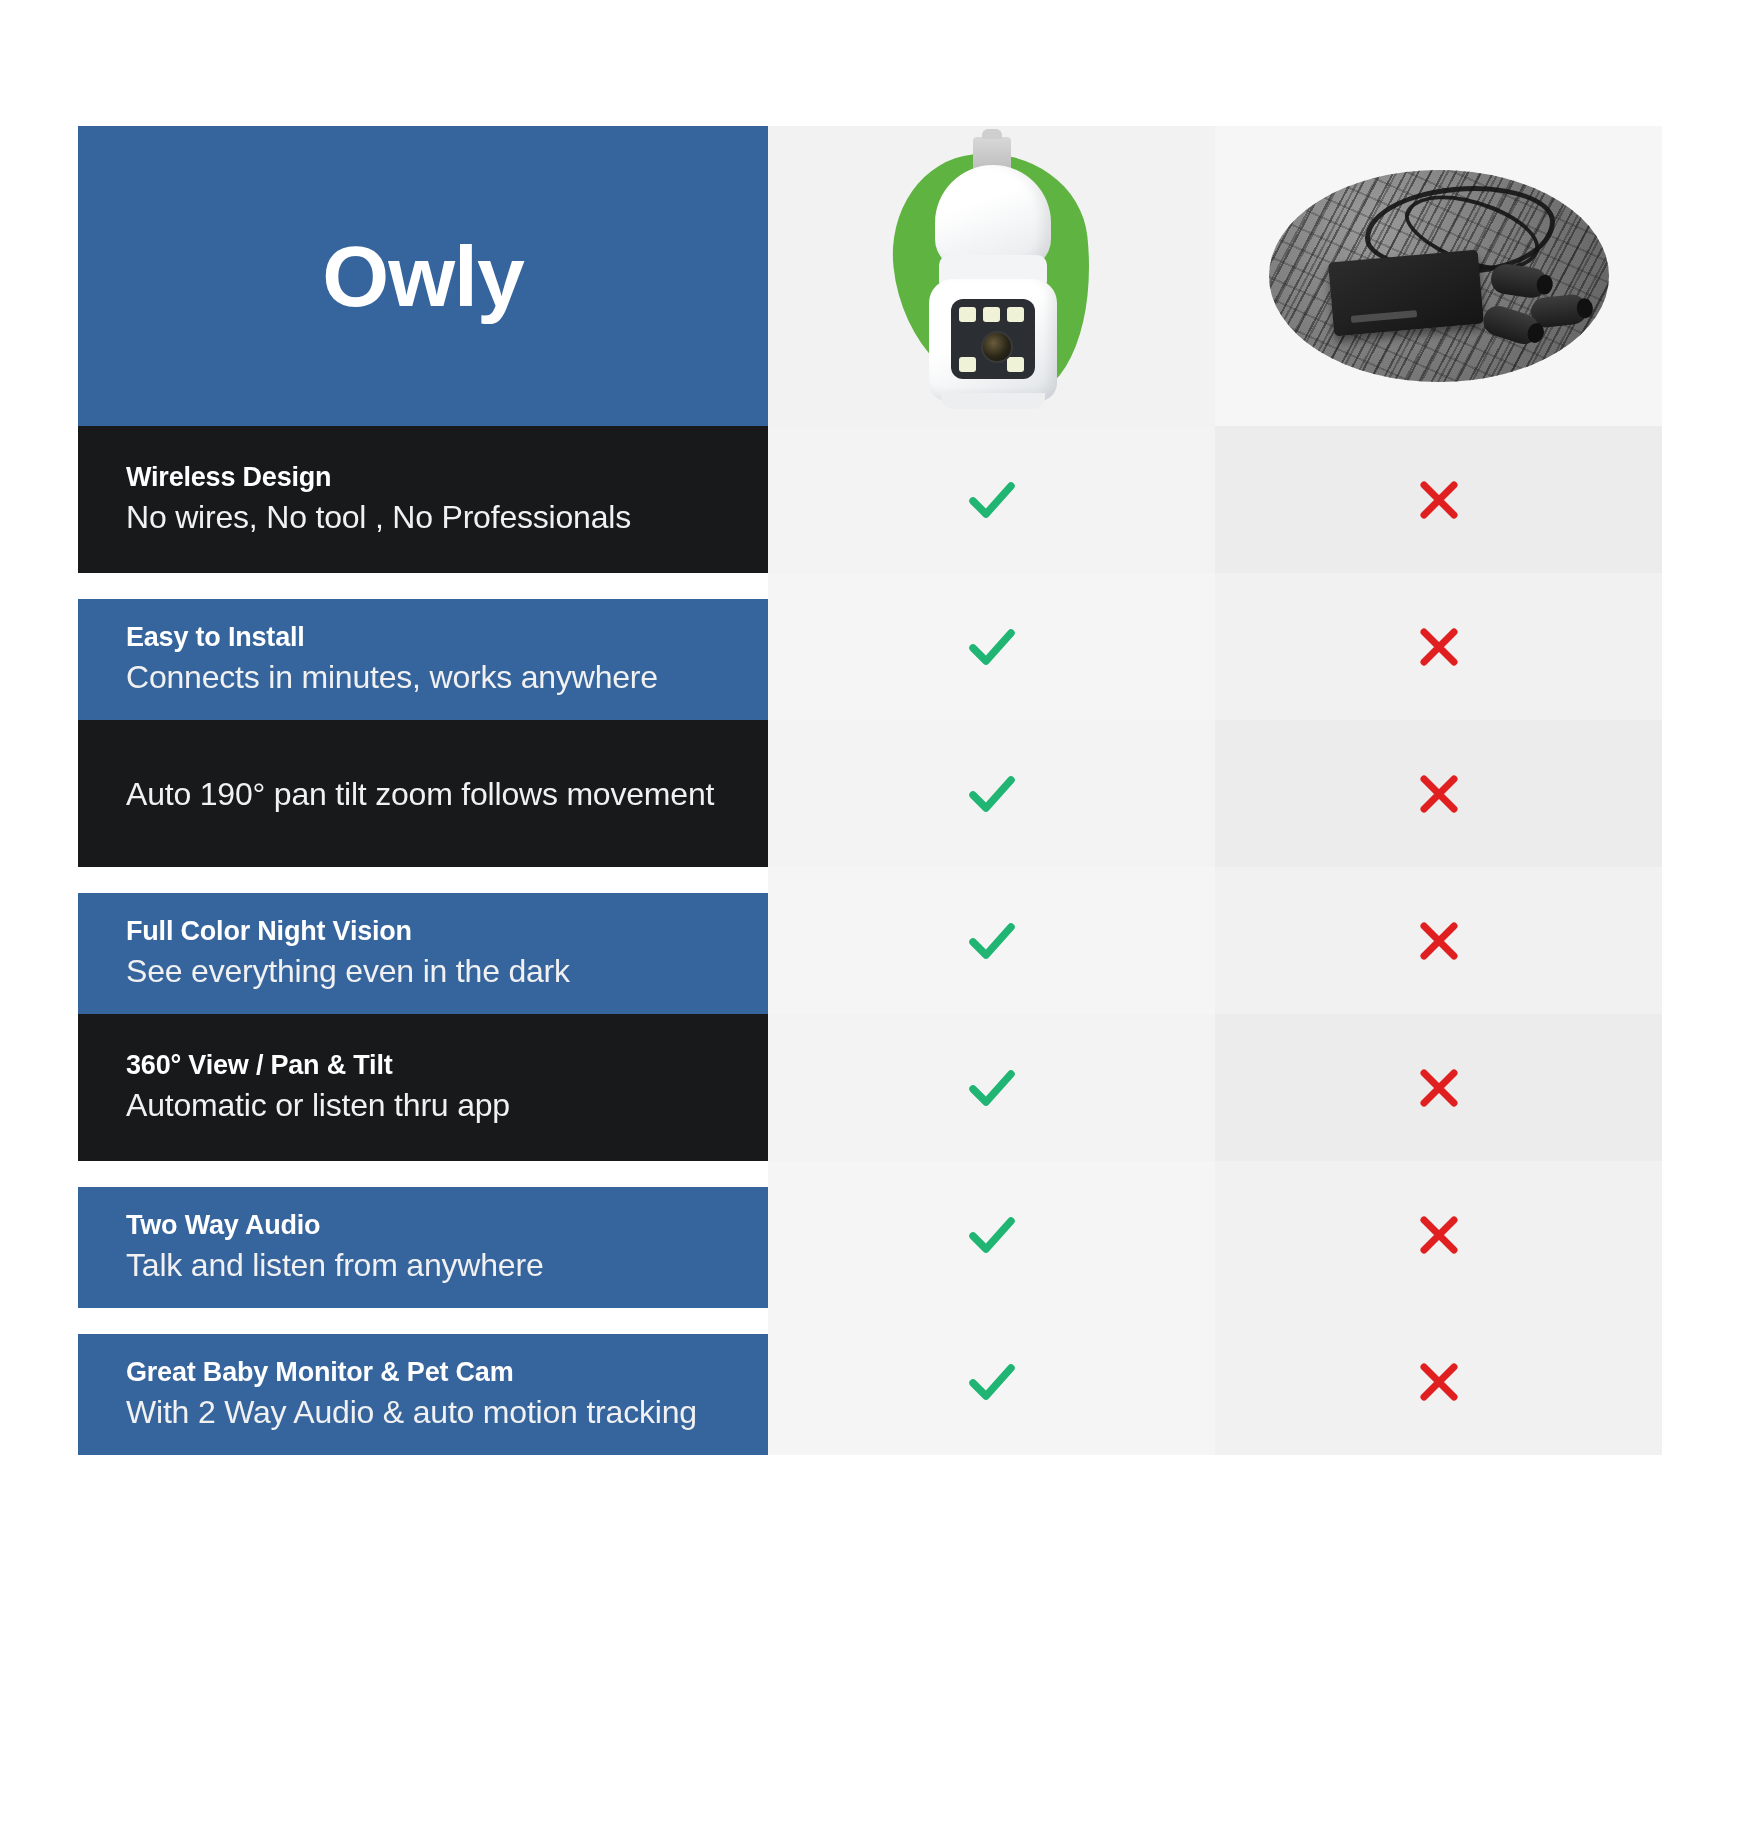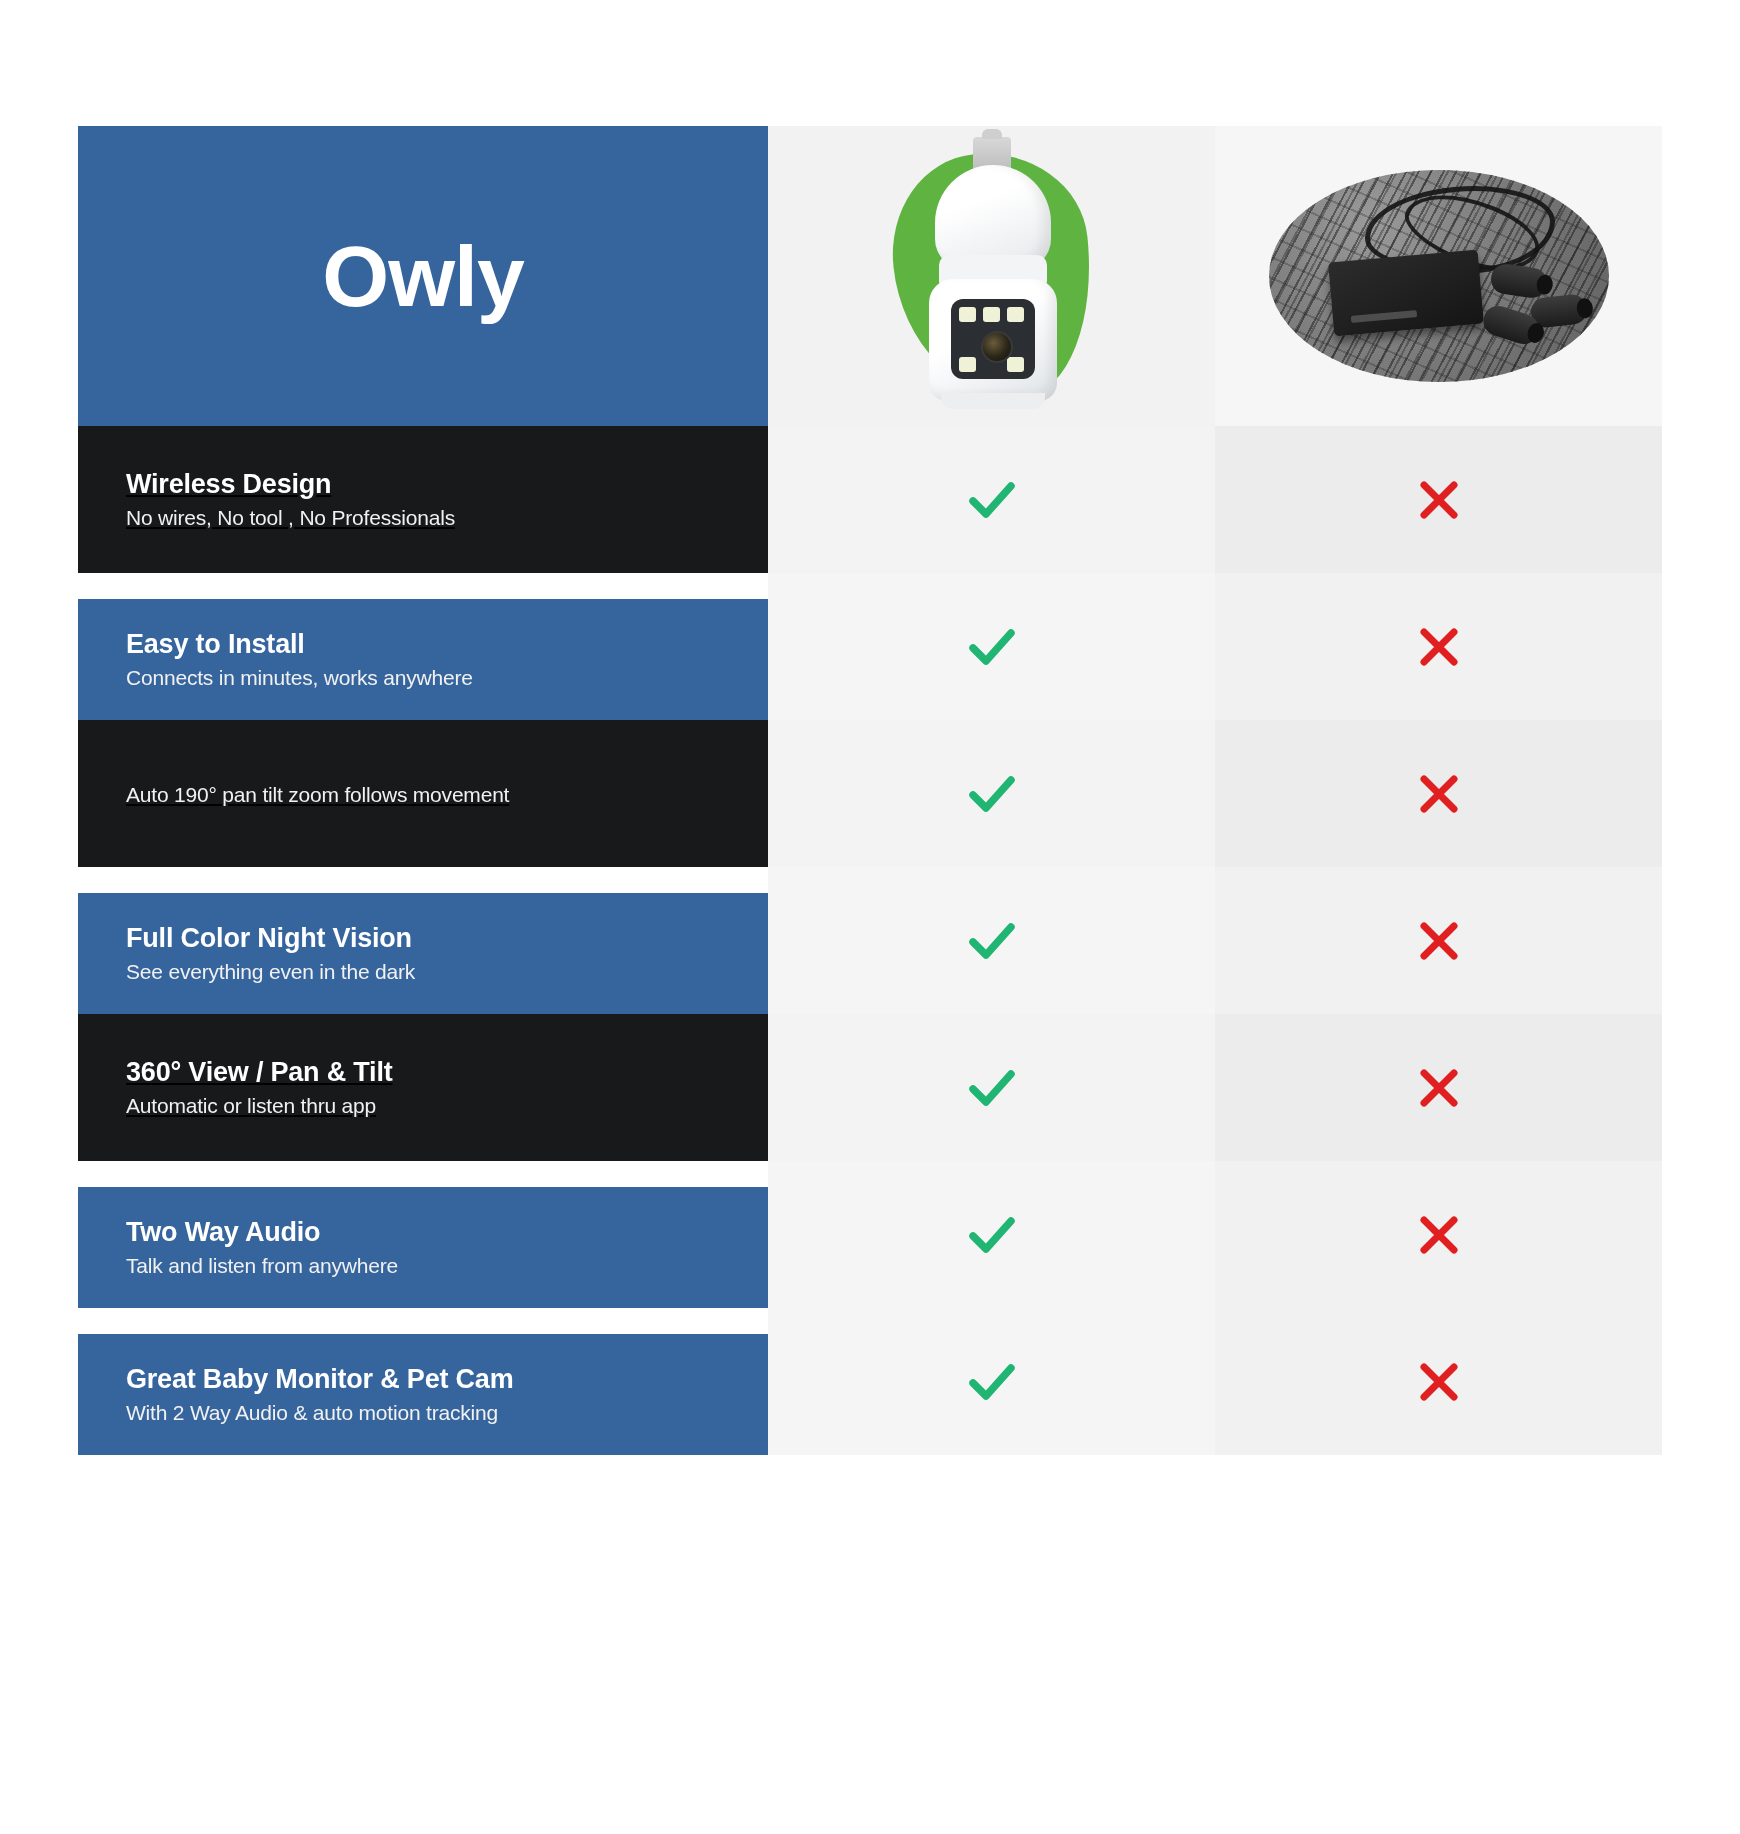--- a/index.html
+++ b/index.html
@@ -258,32 +258,32 @@
     height: 147px;
   }
   .feature-cell {
     width: 690px;
     box-sizing: border-box;
     padding: 0 0 0 48px;
     display: flex;
     flex-direction: column;
     justify-content: center;
   }
-  .row.dark .feature-cell { background: #18191b; text-decoration: underline; }
+  .row.dark .feature-cell { background: #18191b; }
   .row.blue .feature-cell { background: #36659e; margin-top: 26px; }
   .f-title {
     color: #ffffff;
     font-size: 27px;
     font-weight: bold;
     line-height: 1.22;
     letter-spacing: -0.2px;
   }
   .f-sub {
     color: #f1f1f1;
-    font-size: 21px;
+    font-size: 32px;
     font-weight: normal;
     line-height: 1.3;
     margin-top: 3px;
     letter-spacing: -0.2px;
   }
   .mark-cell {
     width: 447px;
     display: flex;
     align-items: center;
     justify-content: center;

